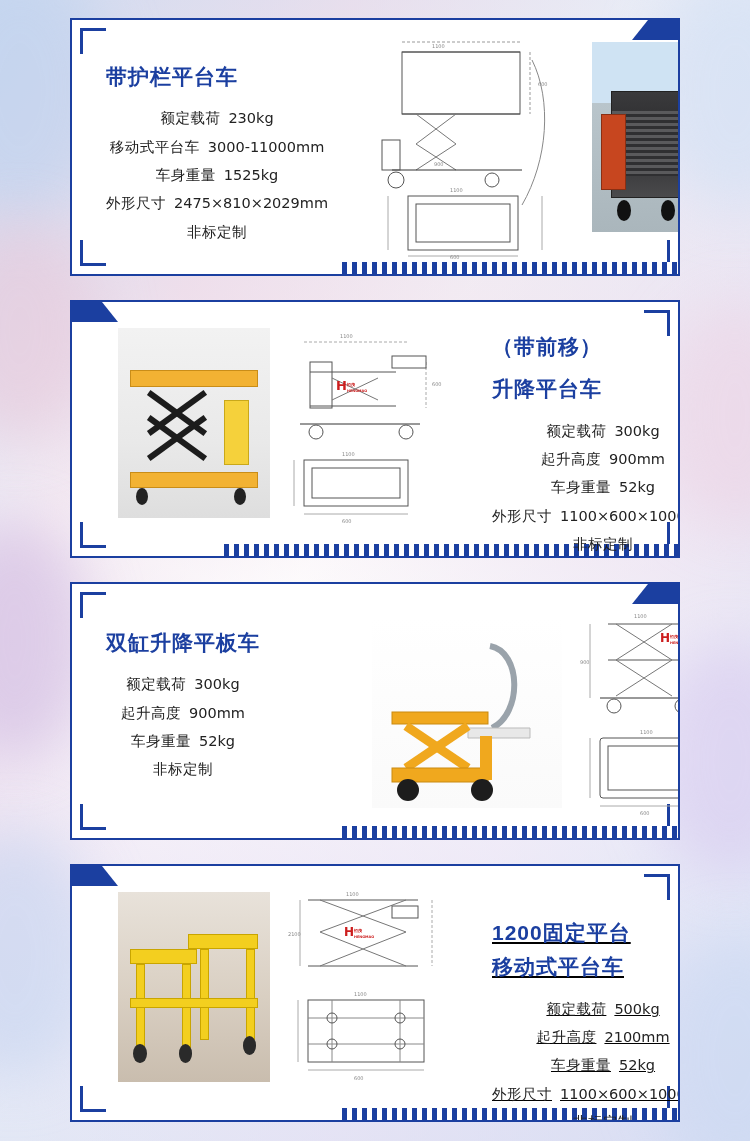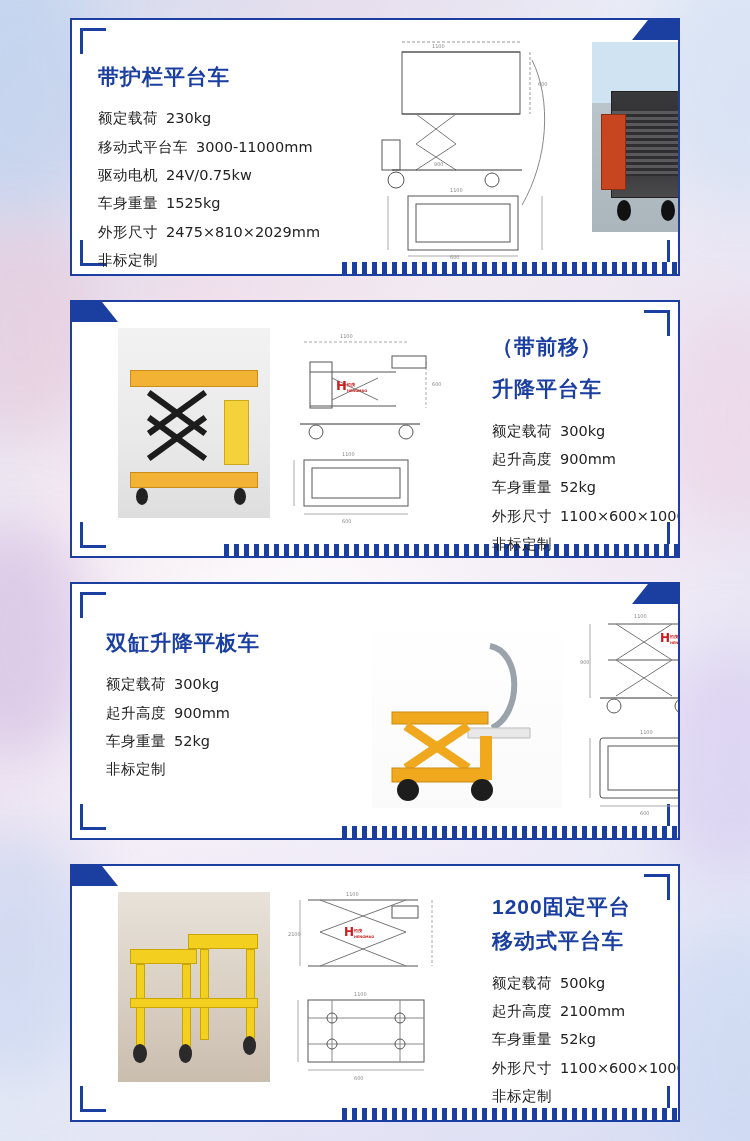--- a/index.html
+++ b/index.html
@@ -61,20 +61,21 @@
     letter-spacing:1px;
     line-height:1.45;
     margin:0 0 12px 0;
     white-space:nowrap;
   }
   .spec {
     color:#222;
     font-size:14.5px;
     line-height:1.95;
     white-space:nowrap;
+    text-align:center;
   }
   .spec .k { letter-spacing:.5px; }
   .spec .v { margin-left:8px; font-family:"DejaVu Sans", sans-serif; }
 
   .txtblock { position:absolute; }
 
   
   .photo { position:absolute; overflow:hidden; background:#ddd; }
 
   .ph1 {
@@ -126,26 +127,25 @@
   <div class="bg-blob blob7"></div>
   <div class="bg-blob blob8"></div>
 
   <div class="card" style="top:18px; height:258px;">
     <div class="tab right"></div>
     <div class="corner tl"></div>
     <div class="corner bl"></div>
     <div class="corner br"></div>
     <div class="stripes" style="left:270px; right:0;"></div>
 
-    <div class="txtblock" style="left:26px; top:42px;">
+    <div class="txtblock" style="left:34px; top:42px;">
       <div class="title">带护栏平台车</div>
       <div class="spec">
         <div><span class="k">额定载荷</span><span class="v">230kg</span></div>
         <div><span class="k">移动式平台车</span><span class="v">3000-11000mm</span></div>
-        <div><span class="k">驱动电机</span><span class="v">24V/0.75kw</span></div>
         <div><span class="k">车身重量</span><span class="v">1525kg</span></div>
         <div><span class="k">外形尺寸</span><span class="v">2475×810×2029mm</span></div>
         <div><span class="k">非标定制</span></div>
       </div>
     </div>
 
     <div class="draw" style="left:300px; top:20px; width:210px; height:220px;">
       <svg viewBox="0 0 210 220">
         <g stroke="#555" fill="none" stroke-width="1">
           <rect x="30" y="12" width="118" height="62"></rect>
@@ -355,21 +355,21 @@
         </g>
         <g fill="#888" font-family="DejaVu Sans, sans-serif" font-size="5">
           <text x="66" y="8">1100</text>
           <text x="8" y="48">2100</text>
           <text x="74" y="108">1100</text>
           <text x="74" y="192">600</text>
         </g>
       </svg>
     </div>
 
-    <div class="txtblock" style="left:420px; top:26px;">
+    <div class="txtblock" style="left:420px; top:52px;text-decoration:underline;">
       <div class="title">1200固定平台</div>
       <div class="title" style="margin-top:-8px;">移动式平台车</div>
       <div class="spec">
         <div><span class="k">额定载荷</span><span class="v">500kg</span></div>
         <div><span class="k">起升高度</span><span class="v">2100mm</span></div>
         <div><span class="k">车身重量</span><span class="v">52kg</span></div>
         <div><span class="k">外形尺寸</span><span class="v">1100×600×1000mm</span></div>
         <div><span class="k">非标定制</span></div>
       </div>
     </div>

